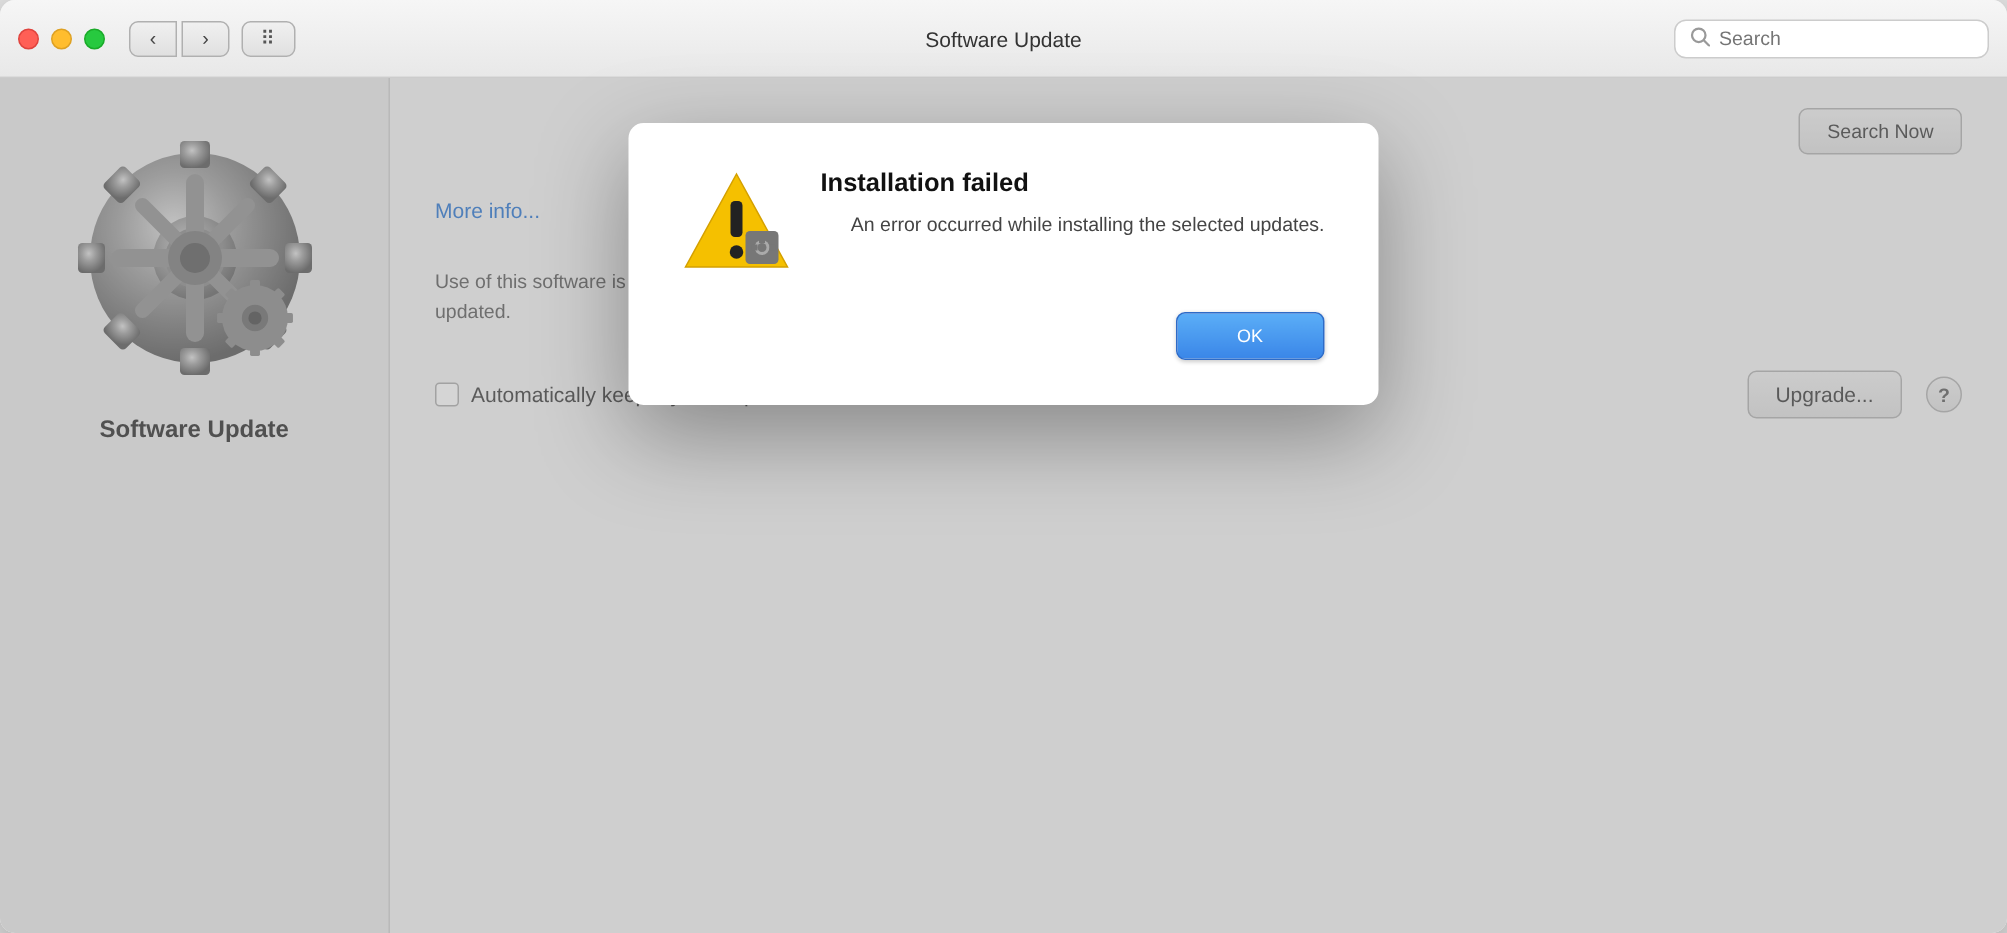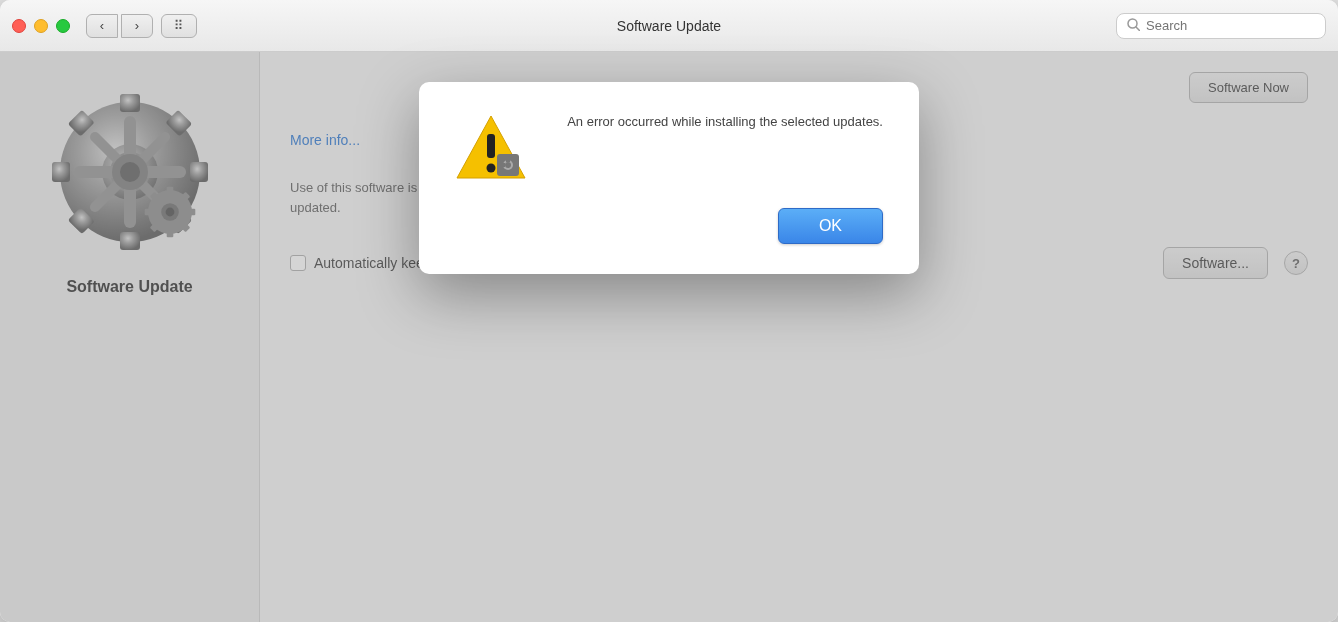--- a/index.html
+++ b/index.html
@@ -326,21 +326,21 @@
       display: flex;
       justify-content: flex-end;
       margin-top: 24px;
     }
 
     .ok-btn {
       background: linear-gradient(to bottom, #5baef7, #3a86e8);
       border: 1px solid #2e6bc7;
       border-radius: 6px;
       padding: 8px 40px;
-      font-size: 16px;
+      font-size: 12px;
       font-weight: 500;
       color: white;
       cursor: pointer;
       box-shadow: 0 1px 3px rgba(0,0,0,0.2);
     }
   </style>
 </head>
 <body>
 
 <div class="window">
@@ -432,34 +432,34 @@
             </g>
             <circle r="16" fill="#666"></circle>
             <circle r="8" fill="#444"></circle>
           </g>
         </svg>
       </div>
       <div class="sidebar-title">Software Update</div>
     </div>
 
     <div class="main-panel">
-      <button class="upgrade-btn">Software Now</button>
+      <button class="upgrade-btn">Search Now</button>
 
       <a class="more-info-link">More info...</a>
 
       <p class="license-text">
         <span>Use of this software is subject to the </span><span class="license-link">original license agreement</span><span> that accompanied the software being updated.</span>
       </p>
 
       <div class="bottom-row">
         <div class="checkbox-auto">
           <div class="checkbox"></div>
           <span class="checkbox-label">Automatically keep my Mac up to date</span>
         </div>
-        <button class="advanced-btn">Software...</button>
+        <button class="advanced-btn">Upgrade...</button>
         <div class="help-btn">?</div>
       </div>
     </div>
   </div>
 
   <div class="overlay">
     <div class="dialog">
       <div class="dialog-body">
 
         <div class="warning-icon-wrap">
@@ -476,20 +476,21 @@
               <circle cx="9" cy="9" r="3" fill="#777"></circle>
               <rect x="7" y="2" width="4" height="4" fill="#777"></rect>
               <rect x="7" y="14" width="4" height="4" fill="#777"></rect>
               <rect x="2" y="7" width="4" height="4" fill="#777"></rect>
               <rect x="14" y="7" width="4" height="4" fill="#777"></rect>
             </g>
           </svg>
         </div>
 
         <div class="dialog-text">
+          <div class="dialog-title">Installation failed</div>
           <div class="dialog-message">An error occurred while installing the selected updates.</div>
         </div>
       </div>
 
       <div class="dialog-footer">
         <button class="ok-btn">OK</button>
       </div>
     </div>
   </div>
 

